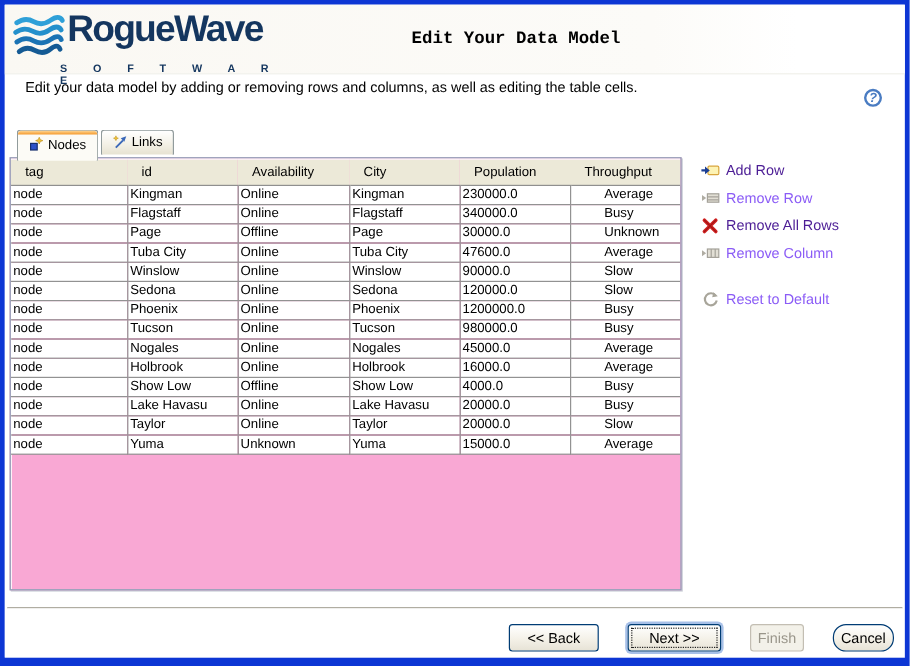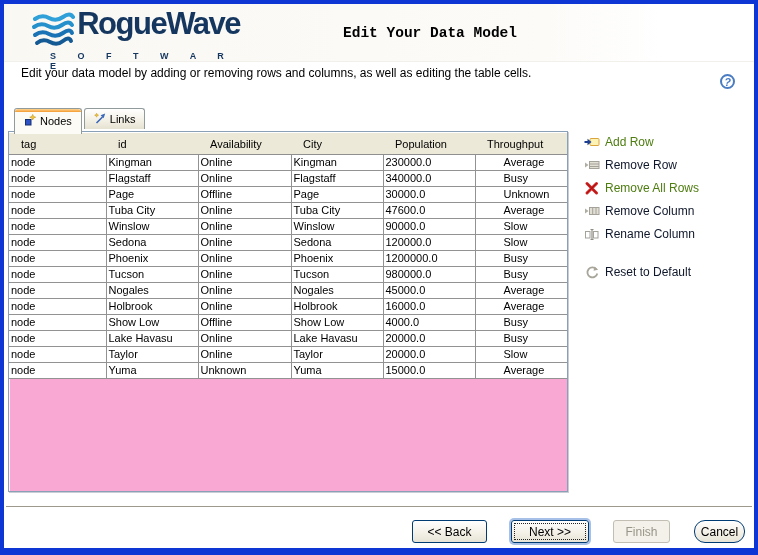--- a/index.html
+++ b/index.html
@@ -6,21 +6,21 @@
   body{width:758px;height:555px;overflow:hidden;font-family:"Liberation Sans",sans-serif;background:#fff;}
   .window{position:absolute;inset:0;border:4px solid #0d36d4;border-bottom-width:7px;box-sizing:border-box;
           box-shadow:inset 0 0 0 1px #2f55e0;background:#fff;}
   .content{position:absolute;inset:0;background:#fff;}
 
   
   .header{position:absolute;left:0;top:0;width:100%;height:57px;
           background:linear-gradient(90deg,#faf8f3 0%,#fcfbf8 72%,#ffffff 88%);
           border-bottom:1px solid #f1f0ea;}
   .logo{position:absolute;left:6px;top:3px;width:230px;height:52px;}
-  .logo-row{display:flex;align-items:flex-start;justify-content:flex-end;}
+  .logo-row{display:flex;align-items:flex-start;}
   .brand-text{font-weight:bold;font-size:31px;letter-spacing:-1.5px;color:#14365f;line-height:34px;margin-left:2px;}
   .brand-sub{font-size:9px;font-weight:bold;letter-spacing:9.5px;color:#14365f;margin-left:40px;margin-top:-2px;}
   .page-title{position:absolute;left:426px;top:21px;transform:translateX(-50%);
               font-size:14.5px;font-weight:bold;color:#000;white-space:nowrap;font-family:Liberation Mono, monospace;}
 
   
   .instruction{position:absolute;left:4px;top:62px;font-size:12px;color:#000;margin-left:13px;}
 
   
   .help{position:absolute;left:716px;top:70px;width:15px;height:15px;border:2px solid #4a7cc2;border-radius:50%;
@@ -42,32 +42,32 @@
              box-shadow:1px 1px 0 #c9ced6, inset 1px 1px 0 rgba(255,255,255,.85);overflow:hidden;}
   table{border-collapse:collapse;width:100%;table-layout:fixed;}
   th{height:21px;background:#ece9d8;border-top:1px solid #ffffff;border-bottom:1px solid #8f8f8f;
      font-weight:normal;font-size:11px;text-align:left;padding:0 0 0 12px;color:#000;}
   td{height:15px;line-height:15px;font-size:11px;padding:0 2px;background:#fff;color:#000;
      border-bottom:1px solid #929292;border-right:1px solid #929292;overflow:hidden;white-space:nowrap;}
   td:last-child{border-right:none;padding-left:28px;}
 
   
   .actions{position:absolute;left:580px;top:130px;width:172px;}
-  .action{display:flex;align-items:center;gap:5px;height:16px;margin-bottom:7px;font-size:12px;color:#4d7c0f;cursor:pointer;white-space:nowrap;}
-  .action.disabled{color:#0f172a;cursor:default;}
+  .action{display:flex;align-items:center;gap:5px;height:16px;margin-bottom:7px;font-size:12px;color:#4c1d95;cursor:pointer;white-space:nowrap;}
+  .action.disabled{color:#8b5cf6;cursor:default;}
   .action.gap{margin-top:22px;}
   .aicon{width:16px;height:16px;flex:0 0 16px;}
 
   
   .separator{position:absolute;left:2px;right:2px;top:502px;height:0;border-top:1px solid #9d998c;border-bottom:1px solid #ffffff;}
   .footer{position:absolute;right:9px;top:516px;display:flex;gap:24px;}
   .btn{height:23px;box-sizing:border-box;border:1px solid #003c74;border-radius:3px;font-size:12px;
        font-family:"Liberation Sans",sans-serif;color:#000;
        background:linear-gradient(180deg,#ffffff,#f4f1e8 55%,#e7e3d6);cursor:pointer;padding:0 4px;}
-  .btn.back{width:75px;} .btn.next{width:78px;} .btn.finish{width:57px;} .btn.cancel{width:51px;border-radius:11px;}
+  .btn.back{width:75px;} .btn.next{width:78px;} .btn.finish{width:45px;} .btn.cancel{width:51px;border-radius:11px;}
   .btn.focused{box-shadow:0 0 0 2px rgba(94,141,214,.55);outline:1px dotted #222;outline-offset:-4px;}
   .btn.disabled{color:#99958a;border-color:#c3beb3;background:#f3f1e9;cursor:default;}
 </style>
 </head>
 <body>
 
 <div class="window">
   <div class="content">
 
     <div class="header">
@@ -286,30 +286,20 @@
       <div class="action disabled">
         <span class="aicon">
           <svg width="16" height="16" viewBox="0 0 16 16">
             <rect x="5.5" y="4.5" width="9.5" height="7" fill="#e2dfd5" stroke="#a5a29a"></rect>
             <path d="M8.7 4.5 v7 M12 4.5 v7" stroke="#a5a29a" stroke-width="1"></path>
             <path d="M1 5.5 l3.5 2.5 -3.5 2.5 Z" fill="#b0ada3"></path>
           </svg>
         </span>
         <span>Remove Column</span>
       </div>
-      <div class="action disabled">
-        <span class="aicon">
-          <svg width="16" height="16" viewBox="0 0 16 16">
-            <rect x="1.5" y="5.5" width="4.5" height="6.5" fill="none" stroke="#a5a29a"></rect>
-            <rect x="9.5" y="5.5" width="4.5" height="6.5" fill="none" stroke="#a5a29a"></rect>
-            <path d="M8 3.5 v10 M6.5 3.5 h3 M6.5 13.5 h3" stroke="#8f8c82" stroke-width="1.2" fill="none"></path>
-          </svg>
-        </span>
-        <span>Rename Column</span>
-      </div>
       <div class="action disabled gap">
         <span class="aicon">
           <svg width="16" height="16" viewBox="0 0 16 16">
             <path d="M12.5 5.5 A5 5 0 1 0 13.3 9.5" fill="none" stroke="#a8a59a" stroke-width="1.8"></path>
             <path d="M10.5 2.5 L14.2 5.8 L9.5 6.8 Z" fill="#a8a59a"></path>
           </svg>
         </span>
         <span>Reset to Default</span>
       </div>
     </div>

